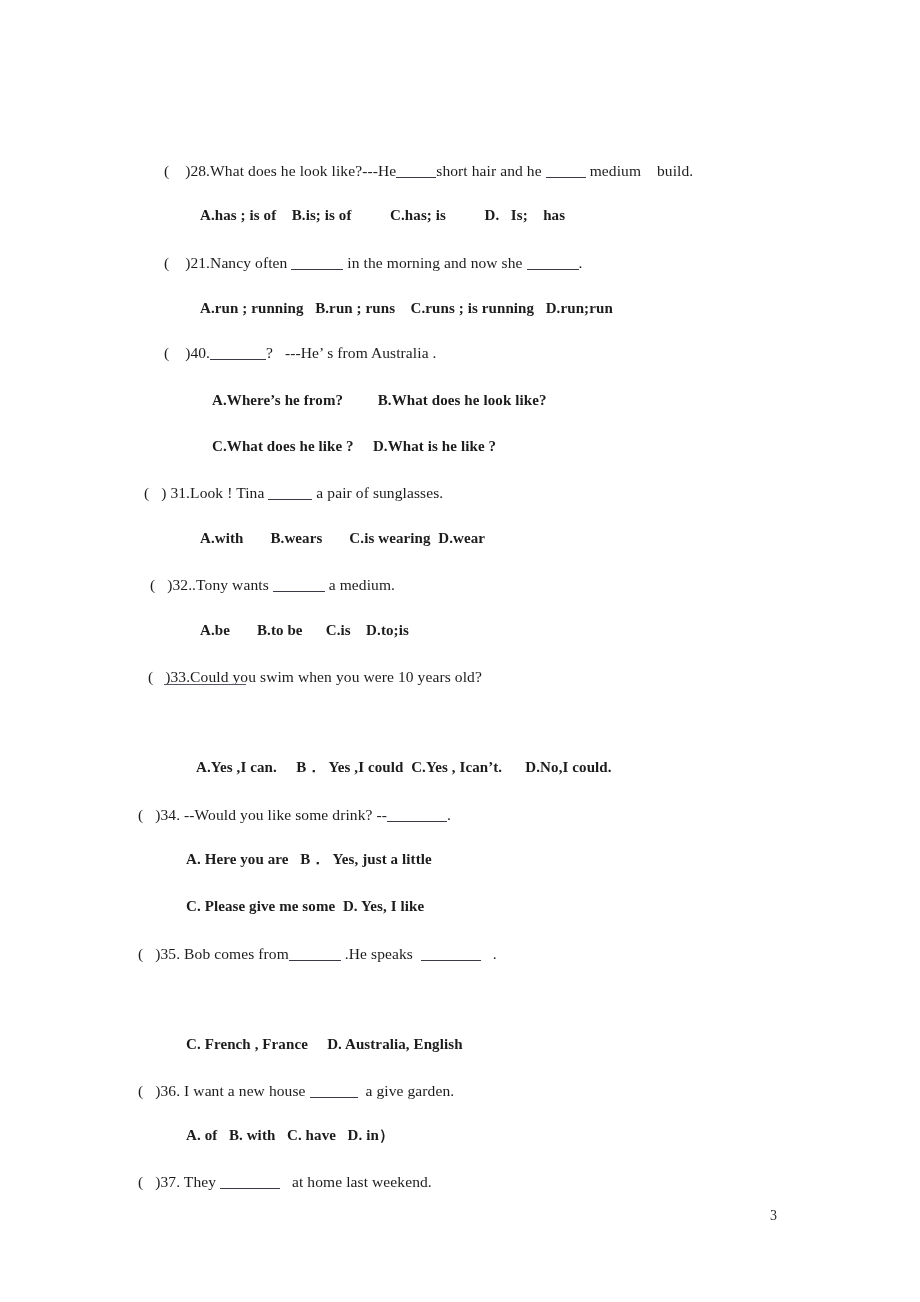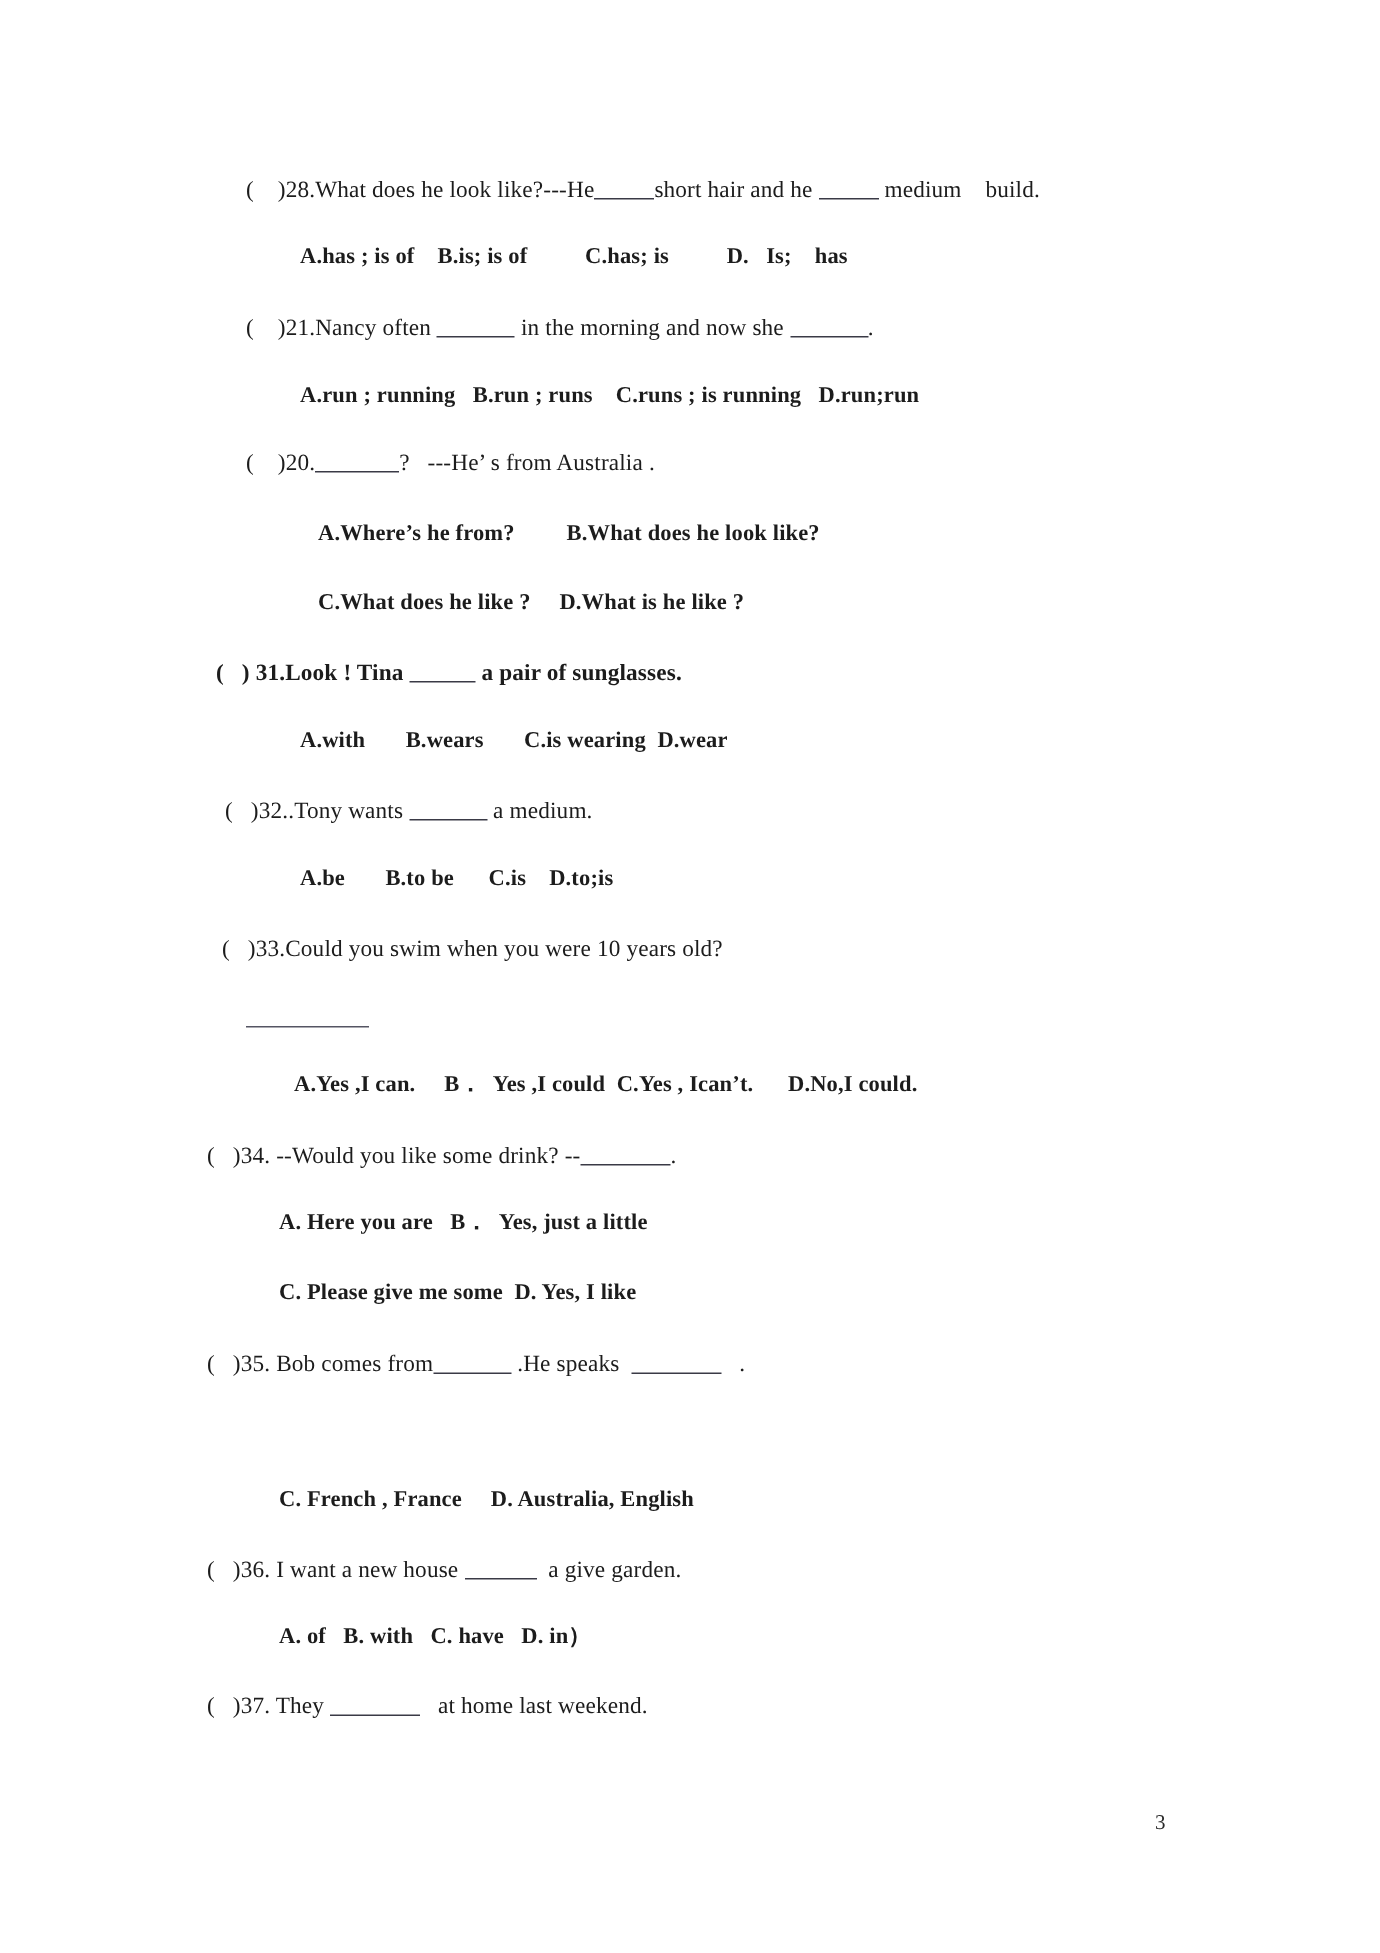--- a/index.html
+++ b/index.html
@@ -20,20 +20,21 @@
     overflow: hidden;
   }
   
   .line {
     position: absolute;
     white-space: pre;
     font-size: 15.5px;
     line-height: 19px;
     letter-spacing: 0.1px;
     color: #1c1c1c;
+    margin-top: 44px;
   }
   .q-line { font-size: 15.5px; }
   .opt-line { font-size: 15px; font-weight: bold; }
   
   .blank {
     display: inline-block;
     border-bottom: 1.15px solid #3a3a46;
     vertical-align: -2px;
     height: 12px;
   }
@@ -54,26 +55,26 @@
 <div id="page">
 
   <div class="line q-line" style="left:164px; top:117px;"><span>(    )28.What does he look like?---He</span><span class="blank" style="width:40px;"></span><span>short hair and he </span><span class="blank" style="width:40px;"></span><span> medium    build.</span></div>
 
   <div class="line opt-line" style="left:200px; top:162px;">A.has ; is of    B.is; is of          C.has; is          D.   Is;    has</div>
 
   <div class="line q-line" style="left:164px; top:209px;"><span>(    )21.Nancy often </span><span class="blank" style="width:52px;"></span><span> in the morning and now she </span><span class="blank" style="width:52px;"></span><span>.</span></div>
 
   <div class="line opt-line" style="left:200px; top:255px;">A.run ; running   B.run ; runs    C.runs ; is running   D.run;run</div>
 
-  <div class="line q-line" style="left:164px; top:299px;"><span>(    )20.</span><span class="blank" style="width:56px;"></span><span>?   ---He’ s from Australia .</span></div>
+  <div class="line q-line" style="left:164px; top:299px;"><span>(    )40.</span><span class="blank" style="width:56px;"></span><span>?   ---He’ s from Australia .</span></div>
 
   <div class="line opt-line" style="left:212px; top:393px;">C.What does he like ?     D.What is he like ?</div>
   <div class="line opt-line" style="left:212px; top:347px;">A.Where’s he from?         B.What does he look like?</div>
 
-  <div class="line q-line" style="left:144px; top:439px;font-weight:bold;"><span>(   ) 31.Look ! Tina </span><span class="blank" style="width:44px;"></span><span> a pair of sunglasses.</span></div>
+  <div class="line q-line" style="left:144px; top:439px;"><span>(   ) 31.Look ! Tina </span><span class="blank" style="width:44px;"></span><span> a pair of sunglasses.</span></div>
 
   <div class="line opt-line" style="left:200px; top:485px;">A.with       B.wears       C.is wearing  D.wear</div>
 
   <div class="line q-line" style="left:150px; top:531px;"><span>(   )32..Tony wants </span><span class="blank" style="width:52px;"></span><span> a medium.</span></div>
 
   <div class="line opt-line" style="left:200px; top:577px;">A.be       B.to be      C.is    D.to;is</div>
 
   <div class="line q-line" style="left:148px; top:623px;">(   )33.Could you swim when you were 10 years old?</div>
 
   <div class="rule" style="left:164px; top:684px; width:82px;"></div>

